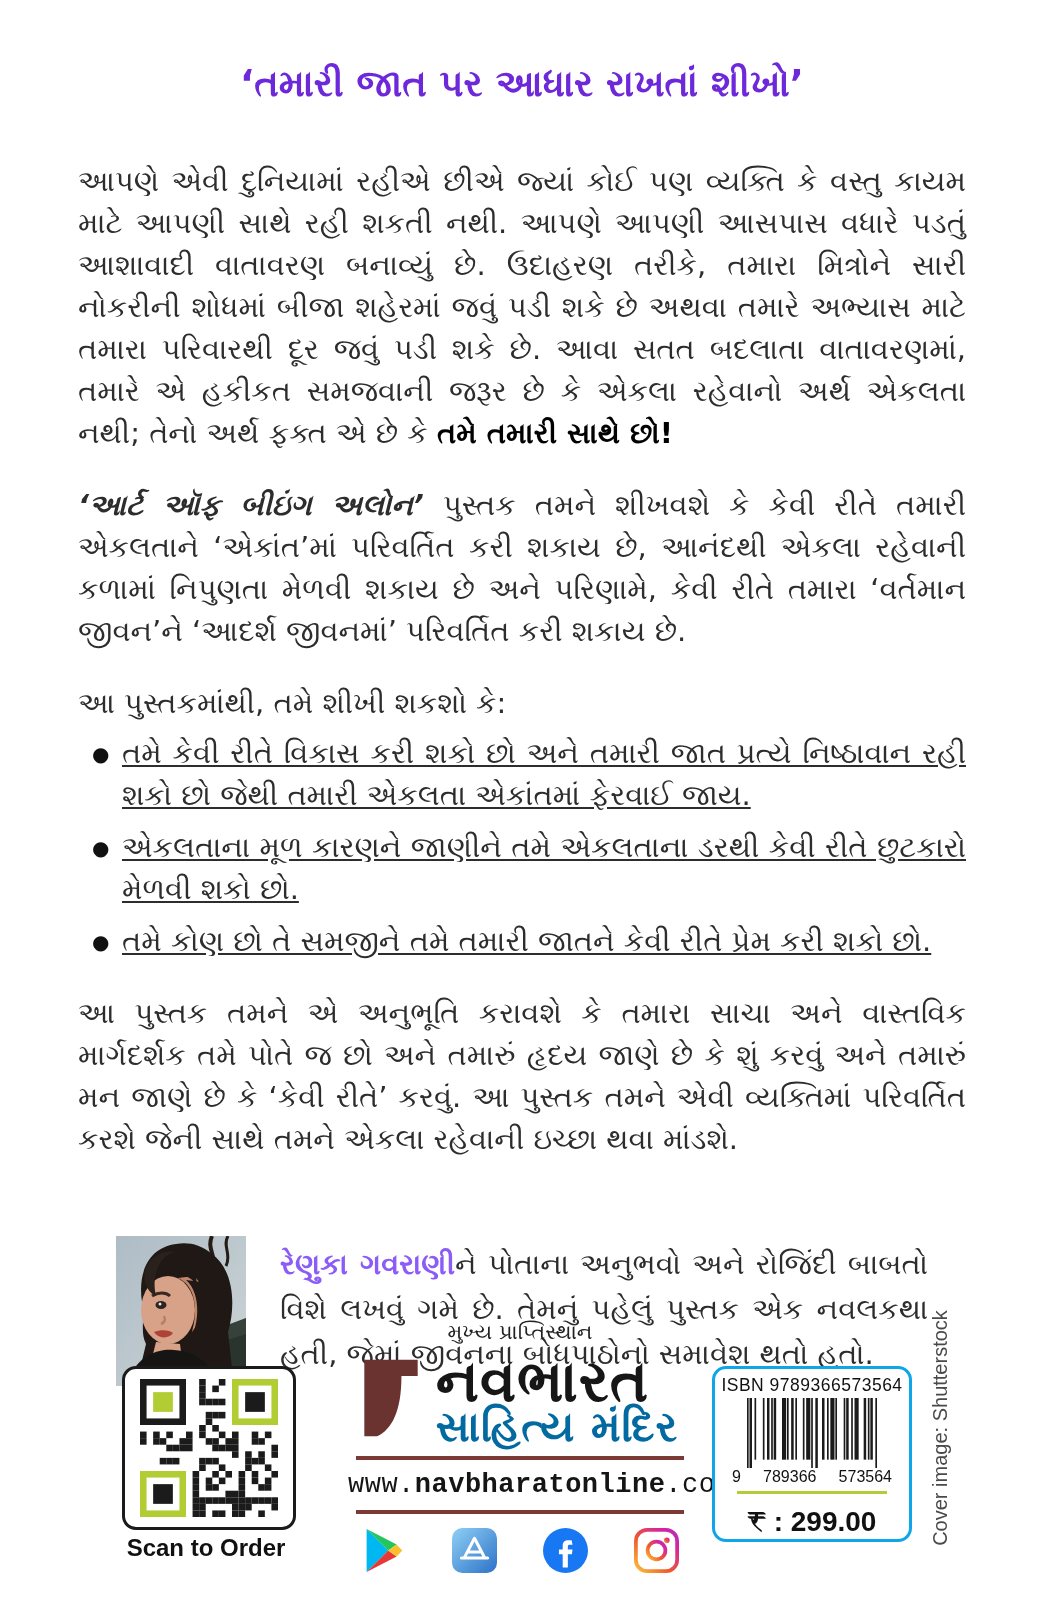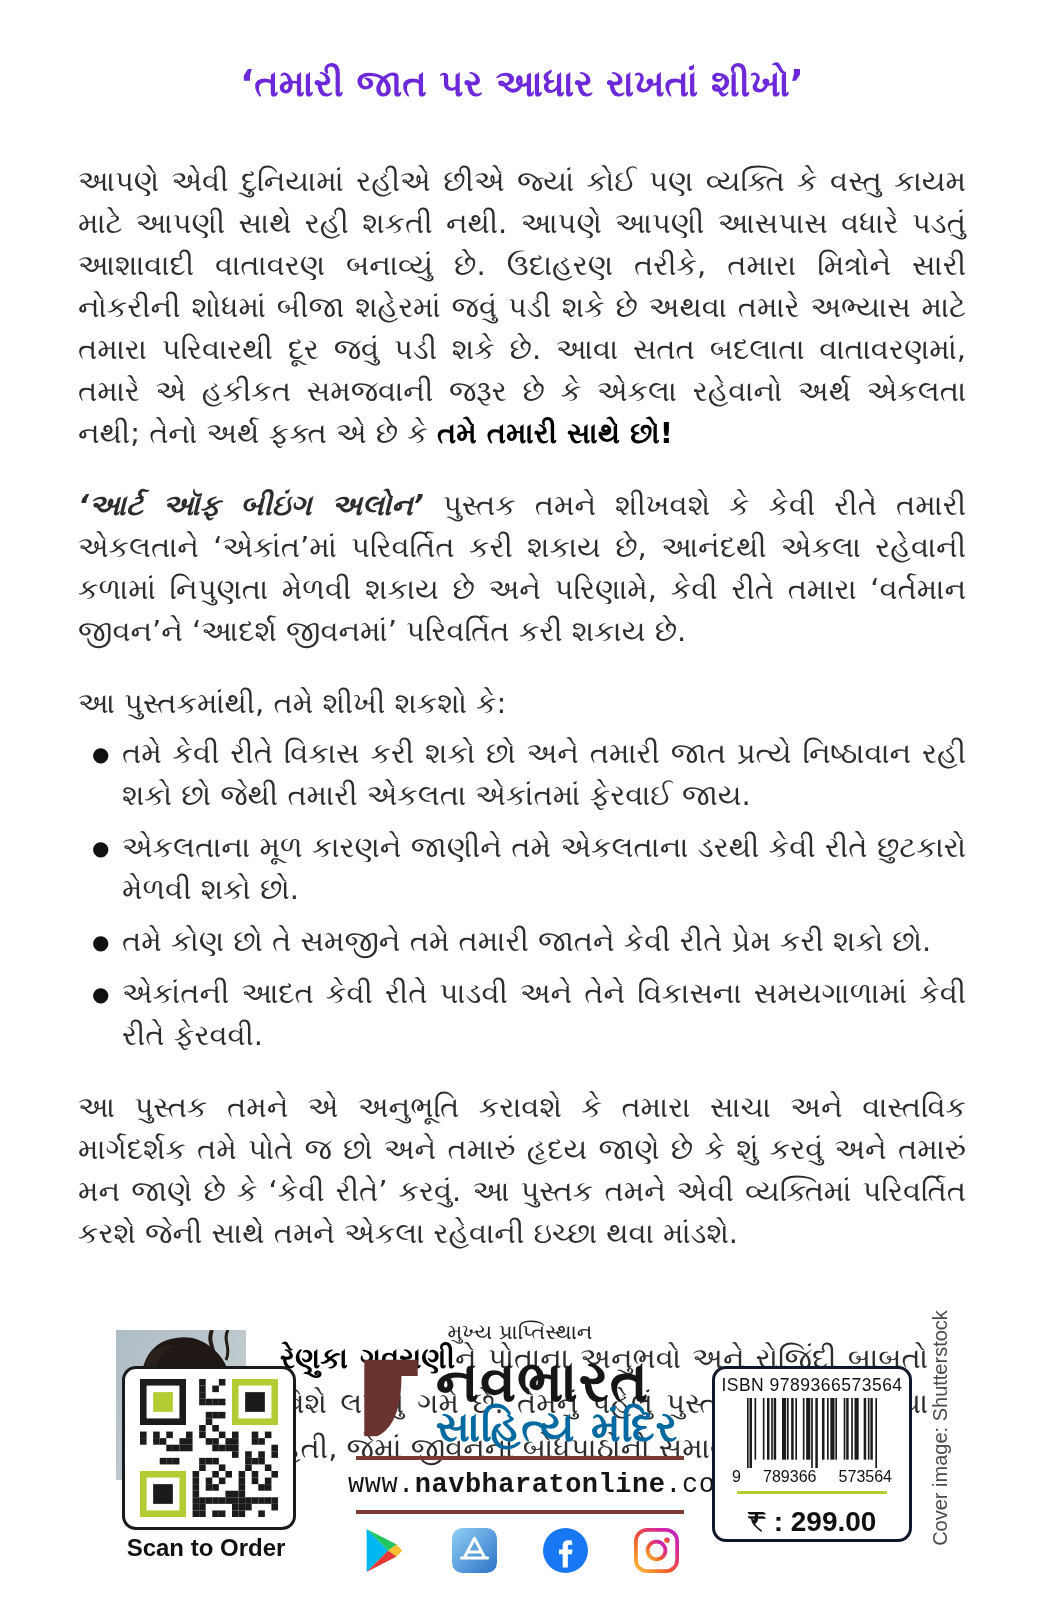--- a/index.html
+++ b/index.html
@@ -31,38 +31,39 @@
     font-size:29px;line-height:42px;margin:0 0 8px 0;
   }
   ul.learn-list{
     margin:0 0 30px 0;padding:0;list-style:none;
   }
   ul.learn-list li{
     position:relative;
     font-size:29px;line-height:42px;
     padding-left:44px;margin-bottom:10px;
     text-align:justify;
+    text-decoration:underline;
   }
   ul.learn-list li::before{
     content:"●";
     position:absolute;left:14px;top:1px;
     font-size:20px;color:#111;
   }
   .author-row{
     display:flex;align-items:flex-start;gap:34px;
     margin-top:76px;margin-left:38px;width:812px;
   }
   .author-photo{
     flex:0 0 130px;width:130px;height:150px;overflow:hidden;
   }
   .author-bio{
     font-size:29px;line-height:45px;text-align:justify;
     padding-top:6px;
   }
-  .author-bio .bold{font-weight:bold;color:#000000;}
+  .author-bio .bold{font-weight:bold;color:#8b5cf6;}
 
   
   .qr-block{
     position:absolute;left:122px;top:1366px;
     width:168px;height:158px;
     border:3px solid #1b1b1b;border-radius:14px;
     background:#fff;display:flex;align-items:center;justify-content:center;
   }
   .qr-caption{
     position:absolute;left:104px;top:1534px;width:204px;
@@ -93,21 +94,21 @@
   .website .bold{font-weight:bold;}
   .store-icons{
     display:flex;justify-content:center;align-items:center;gap:46px;
     margin-top:14px;
   }
   .store-icons .icon{width:45px;height:45px;display:block;}
 
   .barcode-block{
     position:absolute;left:712px;top:1366px;
     width:200px;height:176px;
-    border:3px solid #0f172a;border-radius:14px;
+    border:3px solid #0ea5e9;border-radius:14px;
     background:#fff;
     display:flex;flex-direction:column;align-items:center;
     padding-top:6px;box-sizing:border-box;
   }
   .isbn-label{
     font-family:"Liberation Sans",sans-serif;
     font-size:17.5px;color:#111;letter-spacing:.5px;
   }
   .barcode-bars{margin-top:2px;}
   .barcode-digits{
@@ -138,21 +139,20 @@
     <p class="para"><span>આપણે એવી દુનિયામાં રહીએ છીએ જ્યાં કોઈ પણ વ્યક્તિ કે વસ્તુ કાયમ માટે આપણી સાથે રહી શકતી નથી. આપણે આપણી આસપાસ વધારે પડતું આશાવાદી વાતાવરણ બનાવ્યું છે. ઉદાહરણ તરીકે, તમારા મિત્રોને સારી નોકરીની શોધમાં બીજા શહેરમાં જવું પડી શકે છે અથવા તમારે અભ્યાસ માટે તમારા પરિવારથી દૂર જવું પડી શકે છે. આવા સતત બદલાતા વાતાવરણમાં, તમારે એ હકીકત સમજવાની જરૂર છે કે એકલા રહેવાનો અર્થ એકલતા નથી; તેનો અર્થ ફક્ત એ છે કે </span><span class="bold">તમે તમારી સાથે છો!</span></p>
 
     <p class="para"><span class="italic-bold">‘આર્ટ ઑફ બીઇંગ અલોન’</span><span> પુસ્તક તમને શીખવશે કે કેવી રીતે તમારી એકલતાને ‘એકાંત’માં પરિવર્તિત કરી શકાય છે, આનંદથી એકલા રહેવાની કળામાં નિપુણતા મેળવી શકાય છે અને પરિણામે, કેવી રીતે તમારા ‘વર્તમાન જીવન’ને ‘આદર્શ જીવનમાં’ પરિવર્તિત કરી શકાય છે.</span></p>
 
     <p class="list-intro">આ પુસ્તકમાંથી, તમે શીખી શકશો કે:</p>
 
     <ul class="learn-list">
       <li>તમે કેવી રીતે વિકાસ કરી શકો છો અને તમારી જાત પ્રત્યે નિષ્ઠાવાન રહી શકો છો જેથી તમારી એકલતા એકાંતમાં ફેરવાઈ જાય.</li>
       <li>એકલતાના મૂળ કારણને જાણીને તમે એકલતાના ડરથી કેવી રીતે છુટકારો મેળવી શકો છો.</li>
       <li>તમે કોણ છો તે સમજીને તમે તમારી જાતને કેવી રીતે પ્રેમ કરી શકો છો.</li>
-      <li>એકાંતની આદત કેવી રીતે પાડવી અને તેને વિકાસના સમયગાળામાં કેવી રીતે ફેરવવી.</li>
     </ul>
 
     <p class="para">આ પુસ્તક તમને એ અનુભૂતિ કરાવશે કે તમારા સાચા અને વાસ્તવિક માર્ગદર્શક તમે પોતે જ છો અને તમારું હૃદય જાણે છે કે શું કરવું અને તમારું મન જાણે છે કે ‘કેવી રીતે’ કરવું. આ પુસ્તક તમને એવી વ્યક્તિમાં પરિવર્તિત કરશે જેની સાથે તમને એકલા રહેવાની ઇચ્છા થવા માંડશે.</p>
 
     <div class="author-row">
       <div class="author-photo">
         <svg width="130" height="150" viewBox="0 0 130 150" xmlns="http://www.w3.org/2000/svg">
           <defs>
             <linearGradient id="wall" x1="0" y1="0" x2="1" y2="1">
               <stop offset="0" stop-color="#aebcc6"></stop>

